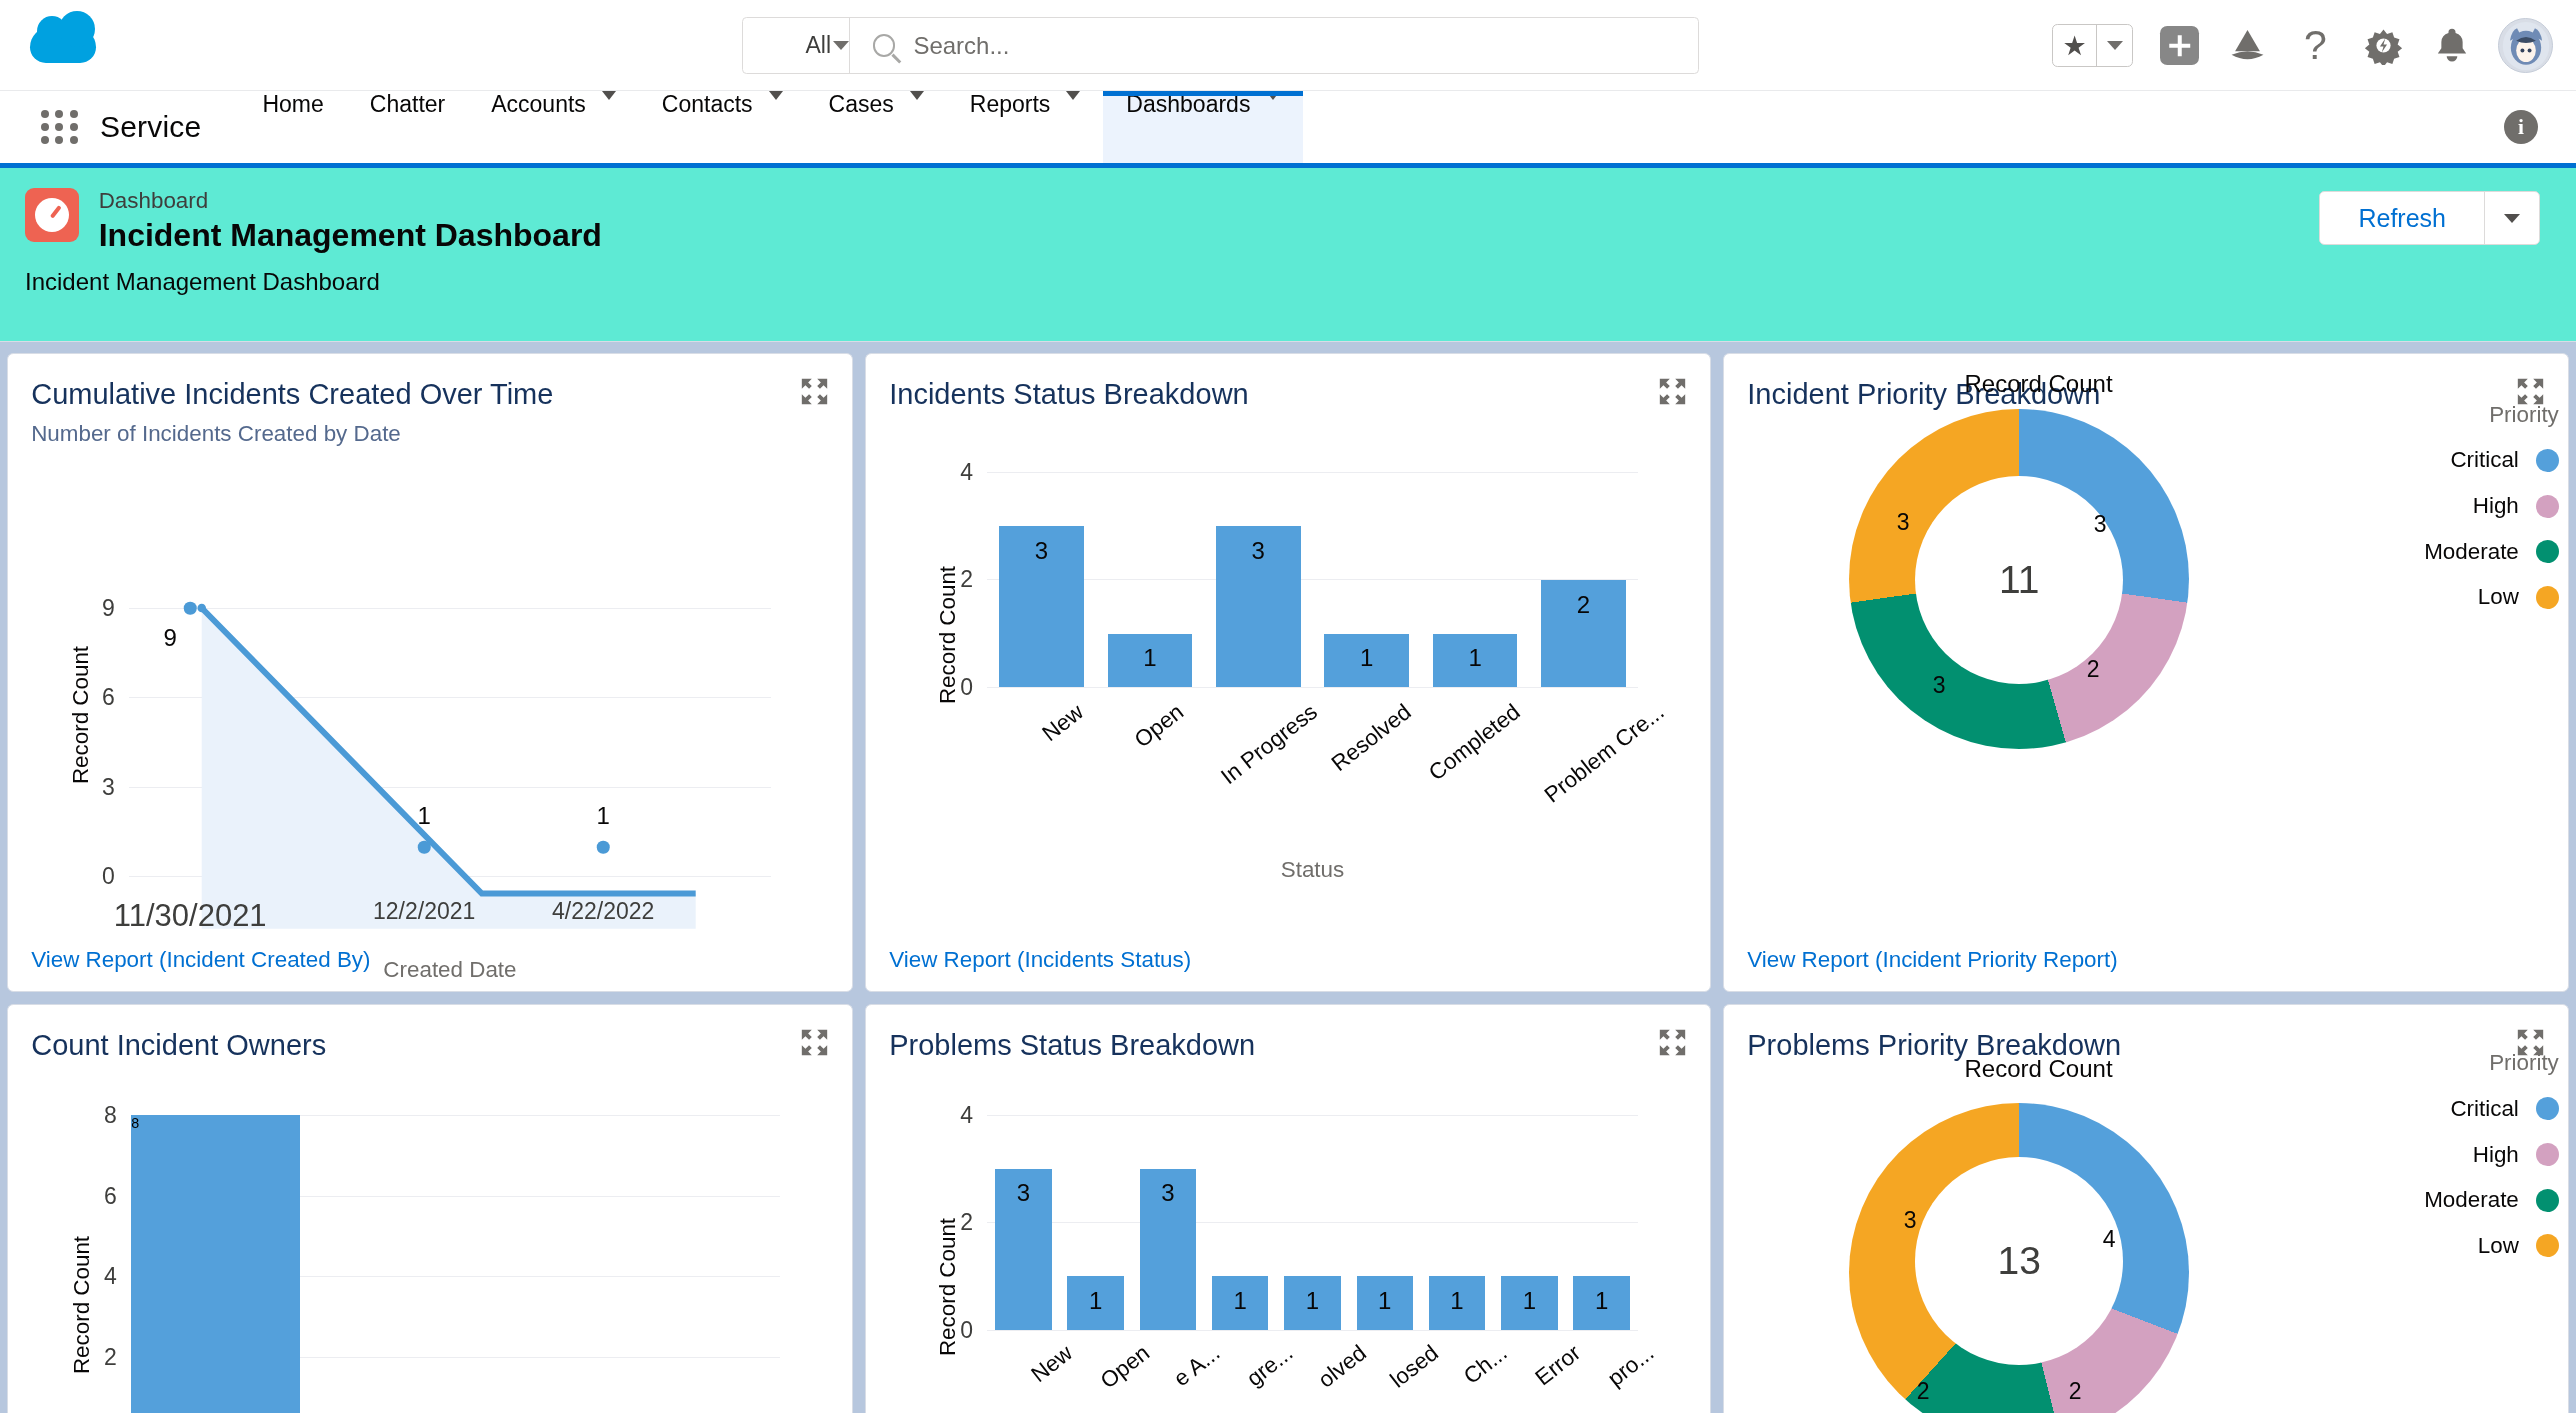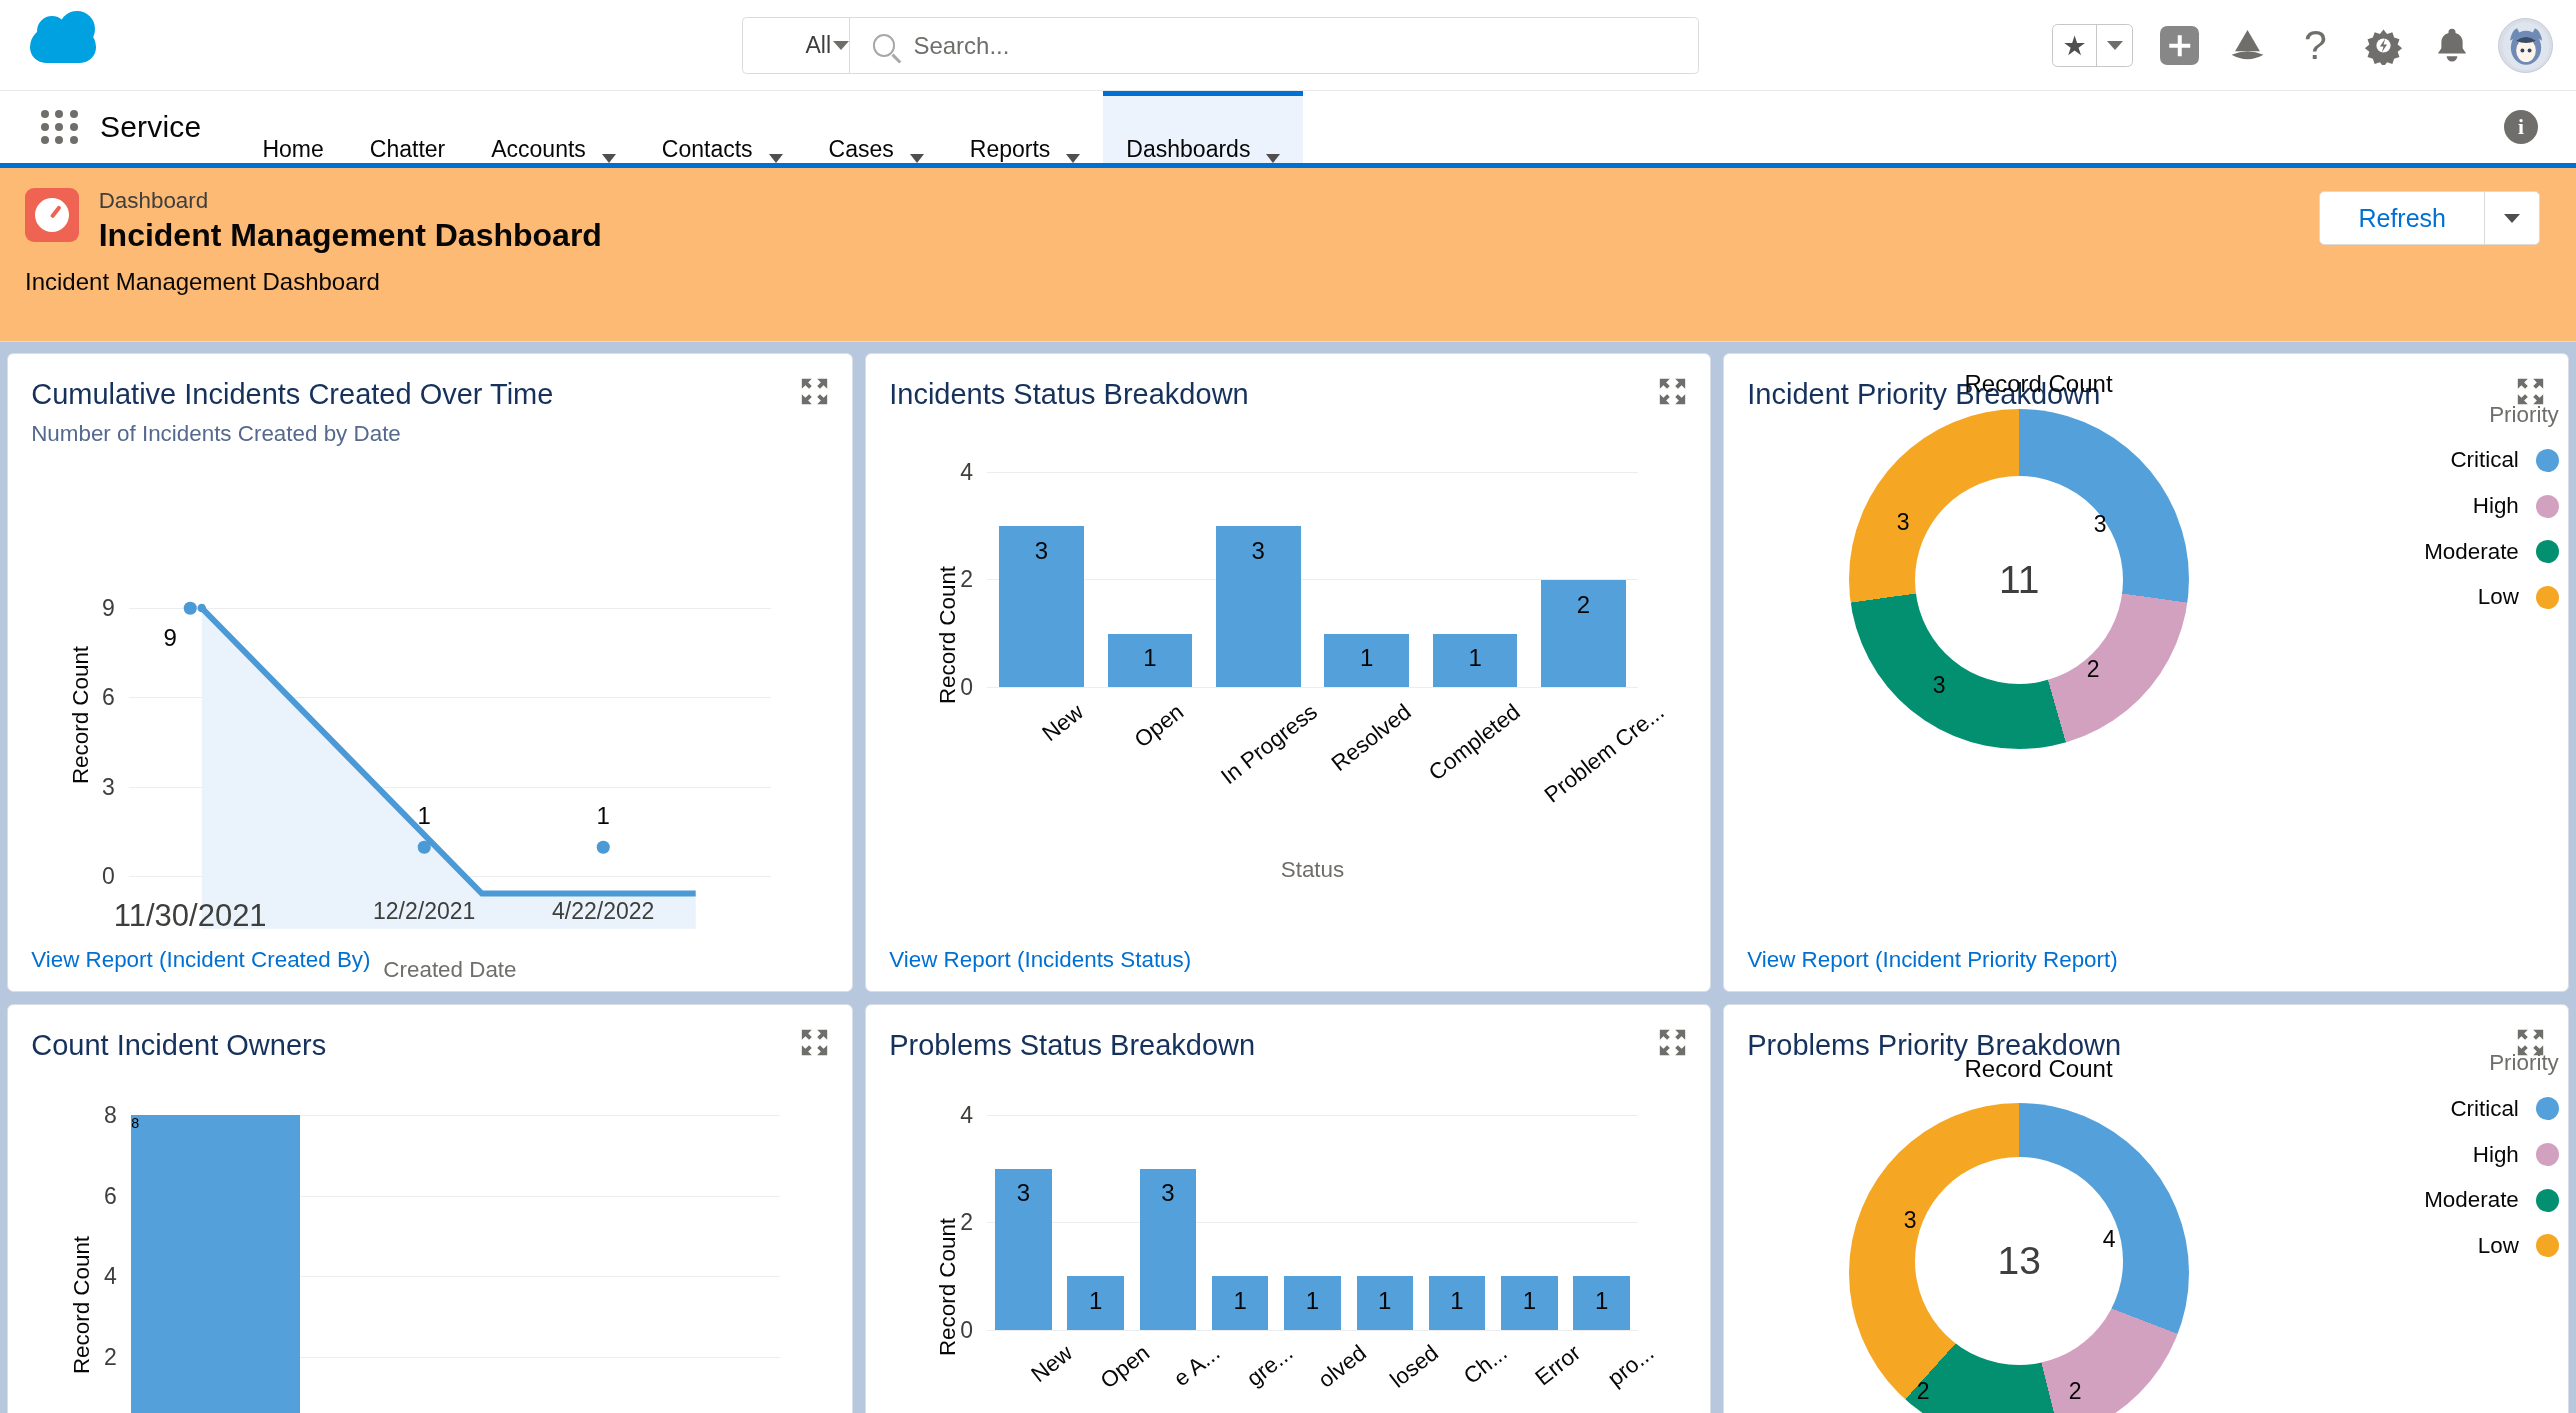--- a/index.html
+++ b/index.html
@@ -88,39 +88,39 @@
     width:34px; margin-left:41px; align-self:center;
     display:grid; grid-template-columns:repeat(3,9px); gap:5.4px;
   }
   .waffle i{ width:8px;height:8px;background:#706e6b;border-radius:50%; display:block;}
   .app-name{
     align-self:center; margin-left:25px; font-size:30px; color:#080707;
     letter-spacing:0.2px;
   }
   .nav-items{ display:flex; align-items:stretch; margin-left:38px;}
   .nav-item{
-    display:flex;align-items:flex-end; gap:16px;
+    display:flex;align-items:flex-start; gap:16px;
     padding:0 23px; font-size:23px; color:#080707; cursor:pointer;
     position:relative;
   }
   .nav-item.active{ background:#ecf3fd; }
   .nav-item.active:before{
     content:""; position:absolute; left:0; right:0; top:0; height:5.4px; background:#0070d2;
   }
   .nav-caret{ width:0;height:0;border-left:7.2px solid transparent;border-right:7.2px solid transparent;border-top:9px solid #514f4d;}
   .info-ic{
     position:absolute; right:38px; top:50%; transform:translateY(-50%);
     width:34px;height:34px;border-radius:50%;background:#706e6b;color:#fff;
     display:flex;align-items:center;justify-content:center;font-size:21.5px;font-weight:bold;
     font-family:"Liberation Serif", serif;
   }
 
   
   .page-header{
-    background:#fdba74; padding:19.7px 39px 23px 25px; position:relative;
+    background:#5eead4; padding:19.7px 39px 23px 25px; position:relative;
     border-bottom:0.9px solid #d8dde6;
     height:174px;
   }
   .ph-top{ display:flex; align-items:flex-start; gap:19.7px;}
   .dash-icon{
     width:54px;height:54px;border-radius:9px;background:#ee6352;
     display:flex;align-items:center;justify-content:center; flex:none;
   }
   .gauge{
     width:34px;height:34px;border-radius:50%;background:#fff;position:relative;

